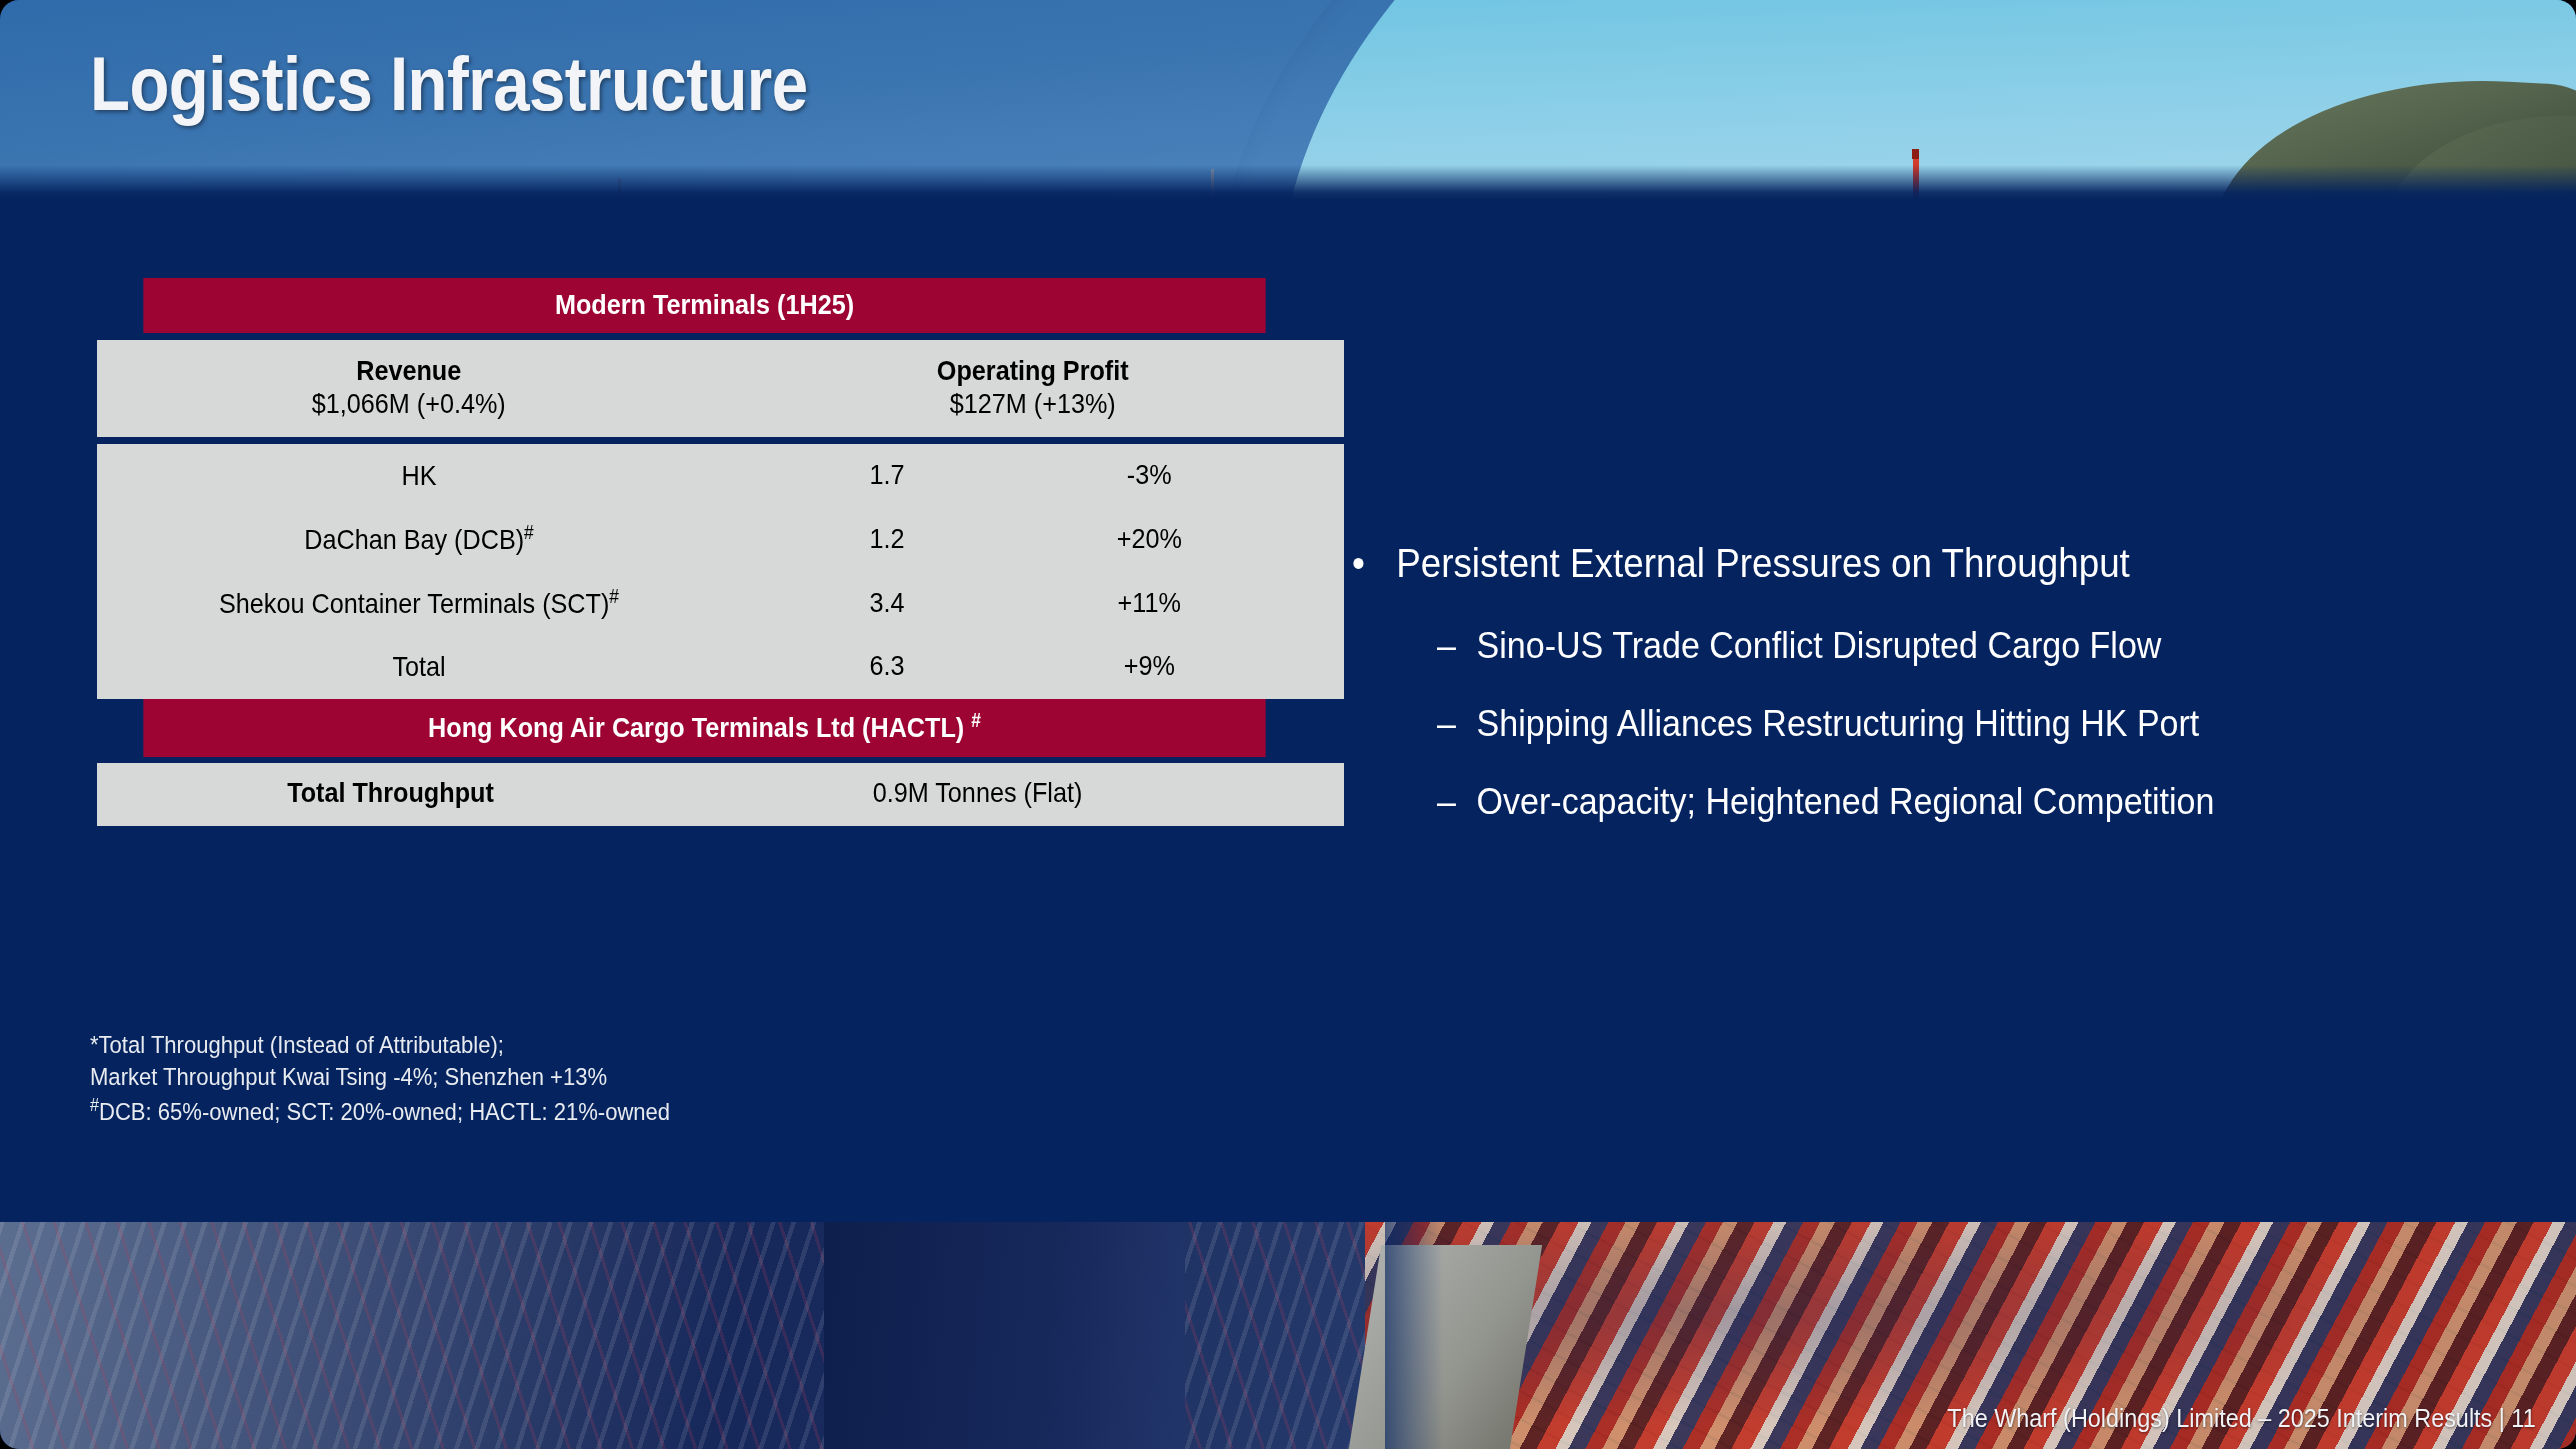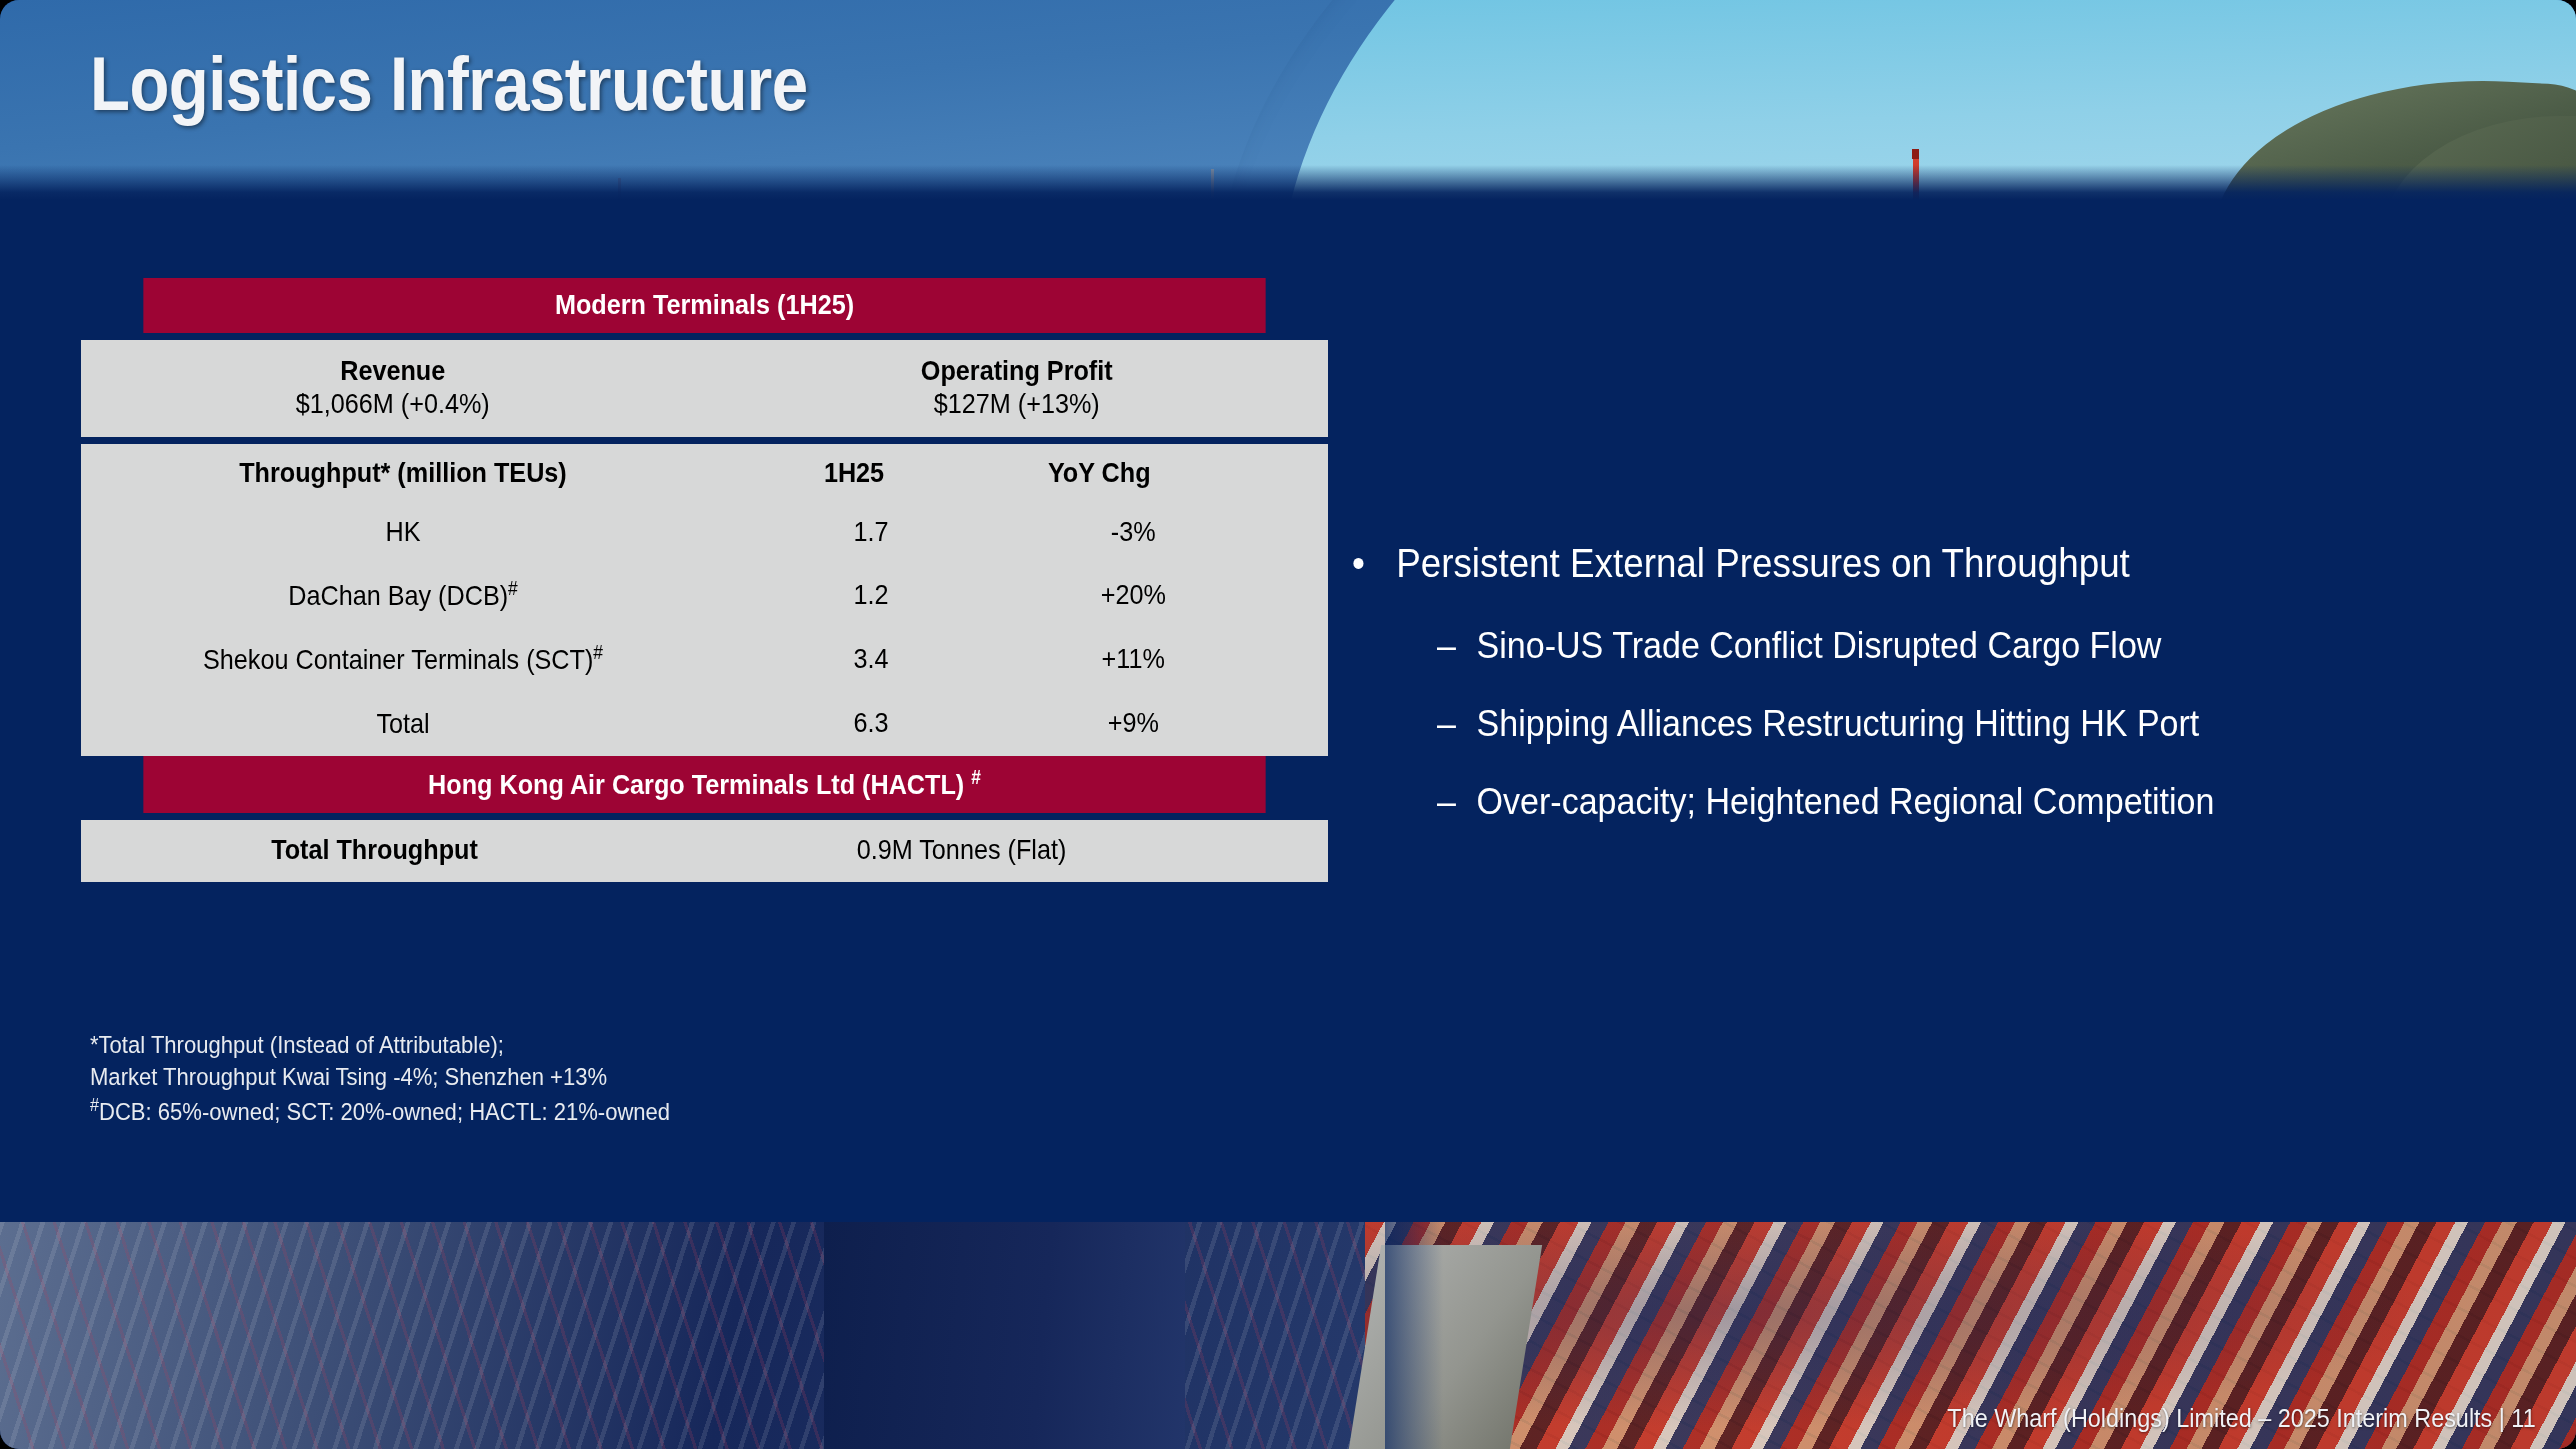--- a/index.html
+++ b/index.html
@@ -38,21 +38,21 @@
   
   .title{position:absolute;left:90px;top:40px;
       font-size:76px;font-weight:bold;color:#F2F4F7;letter-spacing:-0.6px;
       transform:scaleX(.86);transform-origin:left top;
       text-shadow:1.9px 1.9px 4.5px rgba(0,0,0,.45);white-space:nowrap;}
 
   
   .table{position:absolute;left:81px;top:278px;width:1247px;}
   .trow{width:100%;box-sizing:border-box;}
   .band-red{background:#9D0434;color:#FFFFFF;}
-  .band-gray{background:#D7D8D8;color:#000000;}
+  .band-gray{background:#D7D8D8;color:#000000;margin-left:16px;}
   .gap{height:6.4px;background:#04235F;}
 
   .rowtitle{text-align:center;font-weight:bold;font-size:28px;padding:11px 0 12.2px;
       transform:scaleX(.9);}
   .rowtitle sup{font-size:19.3px;vertical-align:super;}
 
   .kpi{display:flex;padding:14px 0 16.7px;}
   .kpi-cell{flex:1;text-align:center;transform:scaleX(.9);}
   .kpi-cell .k-label{font-size:28px;font-weight:bold;line-height:1.18;}
   .kpi-cell .k-val{font-size:28px;font-weight:normal;line-height:1.22;}
@@ -147,25 +147,20 @@
         <div class="k-val">$1,066M (+0.4%)</div>
       </div>
       <div class="kpi-cell">
         <div class="k-label">Operating Profit</div>
         <div class="k-val">$127M (+13%)</div>
       </div>
     </div>
     <div class="gap"></div>
 
     <div class="trow band-gray">
-      <div class="drow hdr">
-        <div class="c-name">Throughput* (million TEUs)</div>
-        <div class="c-v1">1H25</div>
-        <div class="c-v2">YoY Chg</div>
-      </div>
 
       <div class="drow dcell">
         <div class="c-name"><span>HK</span><sup></sup></div>
         <div class="c-v1">1.7</div>
         <div class="c-v2">-3%</div>
       </div>
 
       <div class="drow dcell">
         <div class="c-name"><span>DaChan Bay (DCB)</span><sup>#</sup></div>
         <div class="c-v1">1.2</div>

